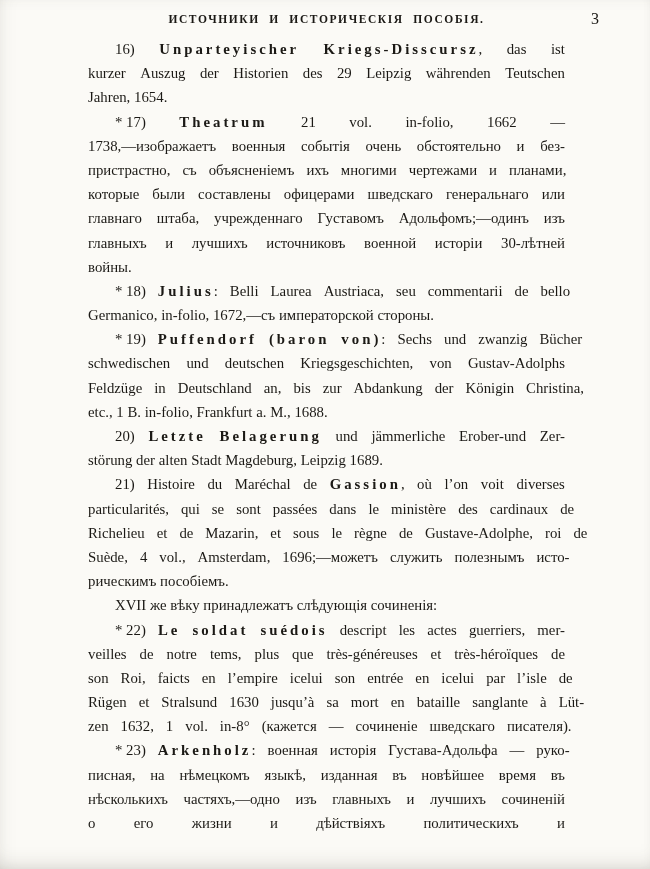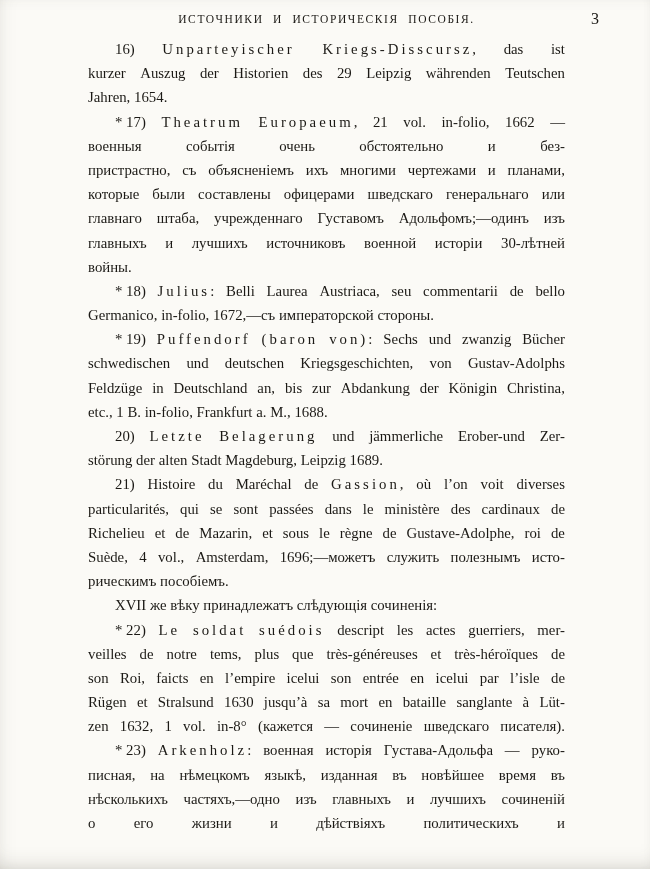--- a/index.html
+++ b/index.html
@@ -22,21 +22,21 @@
       inset 0 -16px 26px -22px rgba(70, 64, 52, 0.40),
       inset 14px 0 26px -24px rgba(70, 64, 52, 0.22),
       inset 0 12px 22px -24px rgba(70, 64, 52, 0.20),
       inset -10px 0 22px -24px rgba(70, 64, 52, 0.14);
   }
   .running-header {
     position: absolute;
     left: 88px; top: 13px; width: 477px;
     text-align: center;
     font-size: 11.5px;
-    font-weight: 400;
+    font-weight: 700;
     letter-spacing: 1.6px;
     word-spacing: 5px;
     white-space: nowrap;
   }
   .page-number {
     position: absolute;
     left: 591px; top: 10px;
     font-size: 16px;
     letter-spacing: 0;
   }
@@ -46,25 +46,26 @@
     font-size: 14.8px;
     line-height: 24.2px;
   }
   .paragraph { margin: 0; }
   .line {
     display: flex;
     justify-content: space-between;
     align-items: baseline;
     line-height: 24.2px;
     height: 24.2px;
+    gap: 12px;
   }
   .line.last { display: block; }
   .line.indent { padding-left: 27px; }
   .word { white-space: nowrap; flex: 0 0 auto; }
-  .sp { letter-spacing: 3px; }
+  .sp { letter-spacing: 3px; font-weight: bold; }
 </style>
 </head>
 <body>
 
 <div class="running-header">
   <span>ИСТОЧНИКИ И ИСТОРИЧЕСКІЯ ПОСОБІЯ.</span>
 </div>
 
 <div class="page-number">3</div>
 
@@ -87,28 +88,28 @@
         <span class="word"><span>Leipzig</span></span>
         <span class="word"><span>währenden</span></span>
         <span class="word"><span>Teutschen</span></span>
       </div>
       <div class="line last"><span class="word"><span>Jahren,</span></span> <span class="word"><span>1654.</span></span></div>
     </div>
     <div class="paragraph">
       <div class="line indent">
         <span class="word"><span>*&nbsp;17)</span></span>
         <span class="word"><span class="sp">Theatrum</span></span>
-        <span class="word"><span class="sp">Europaeum</span><span>,</span></span>
         <span class="word"><span>21</span></span>
         <span class="word"><span>vol.</span></span>
         <span class="word"><span>in-folio,</span></span>
         <span class="word"><span>1662</span></span>
         <span class="word"><span>—</span></span>
       </div>
       <div class="line">
+        <span class="word"><span>1738,—изображаетъ</span></span>
         <span class="word"><span>военныя</span></span>
         <span class="word"><span>событія</span></span>
         <span class="word"><span>очень</span></span>
         <span class="word"><span>обстоятельно</span></span>
         <span class="word"><span>и</span></span>
         <span class="word"><span>без-</span></span>
       </div>
       <div class="line">
         <span class="word"><span>пристрастно,</span></span>
         <span class="word"><span>съ</span></span>

